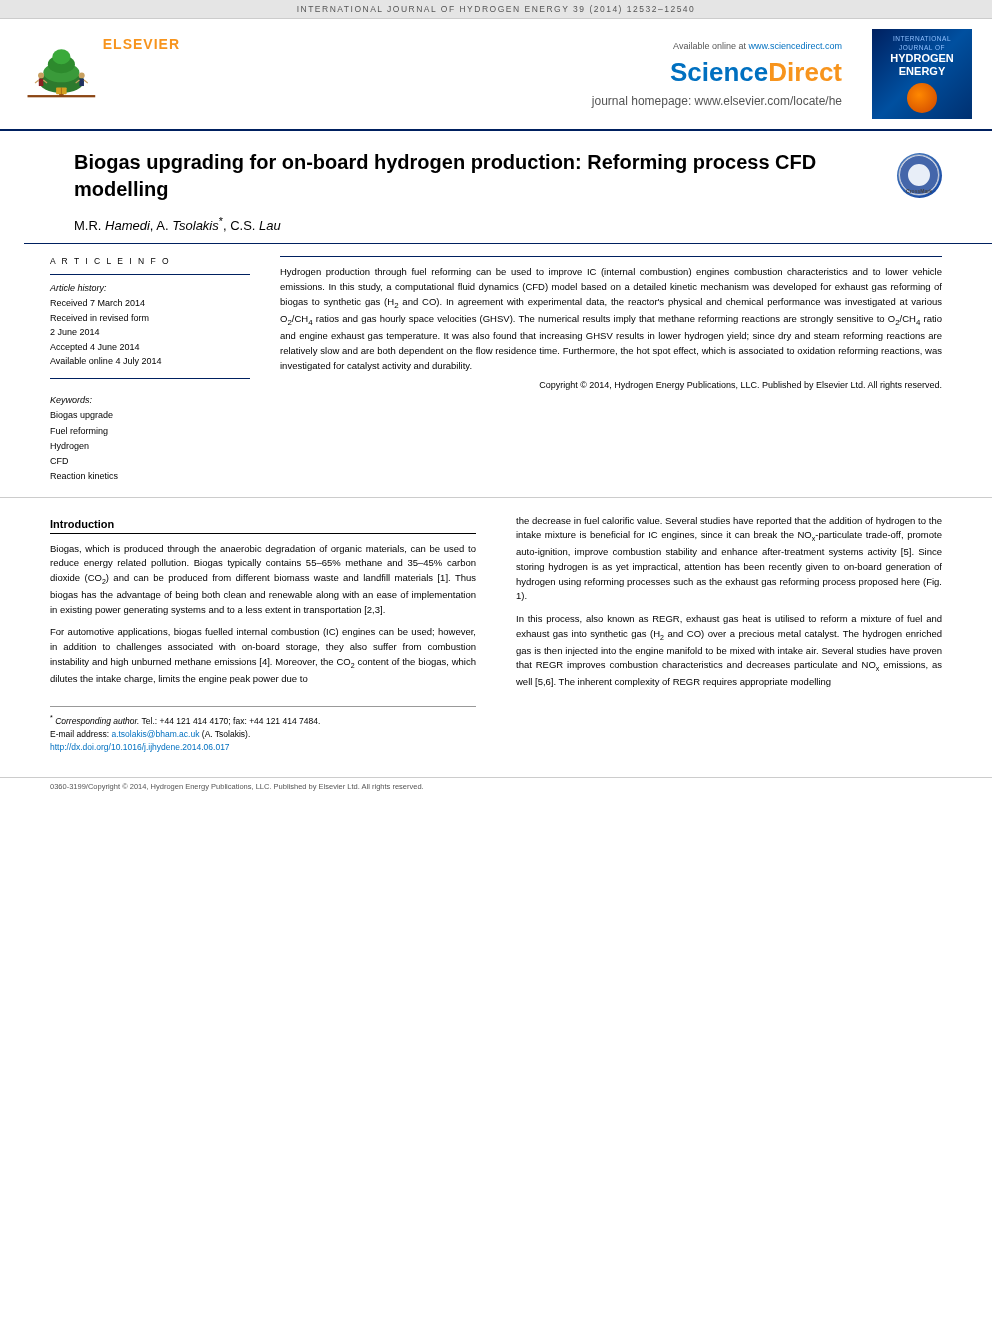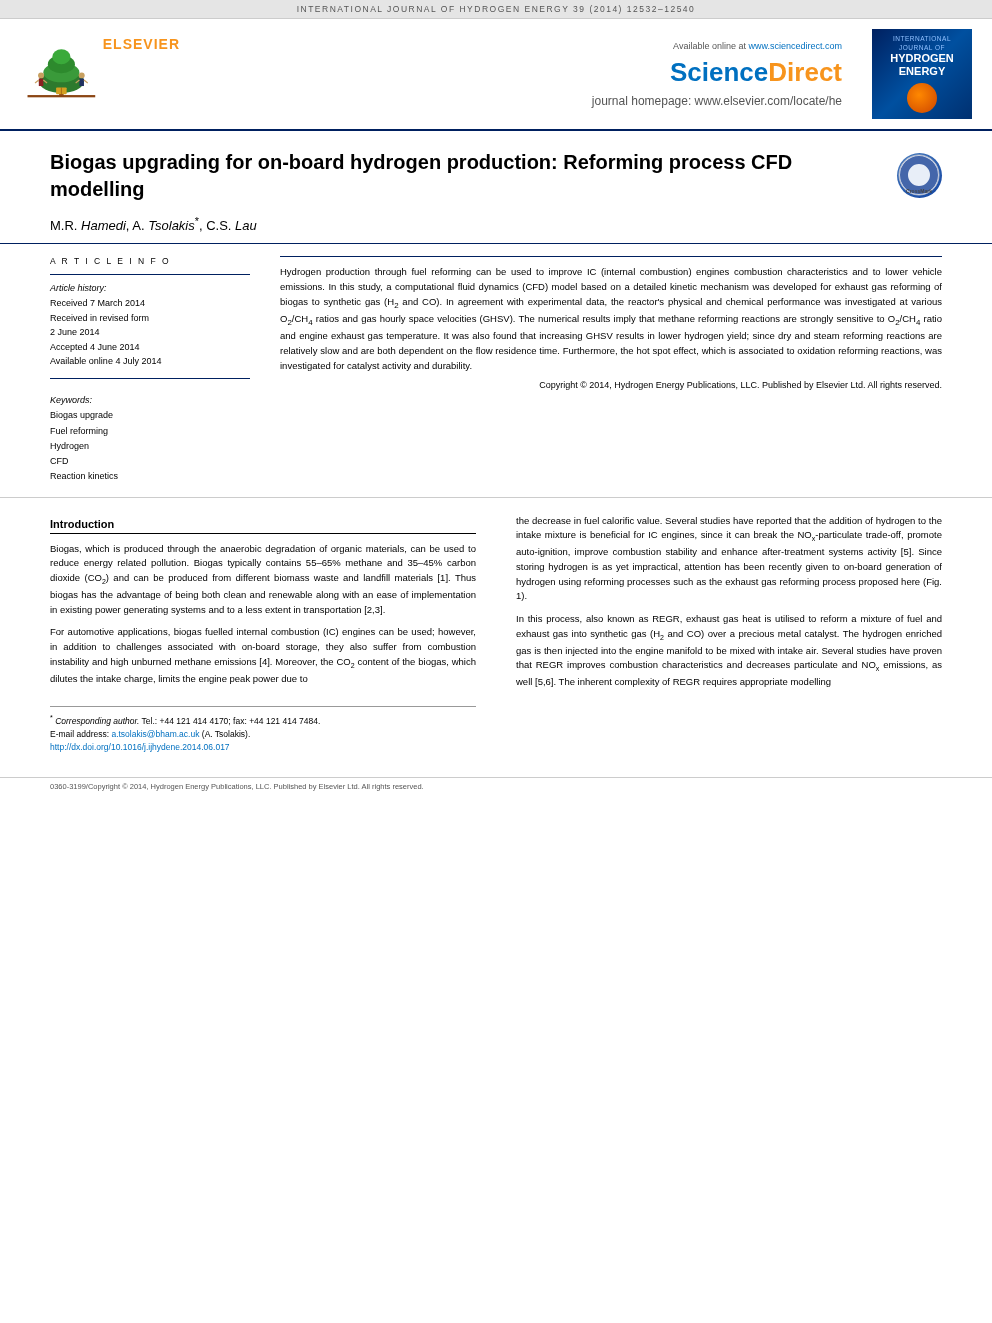--- a/index.html
+++ b/index.html
@@ -128,20 +128,21 @@
       height: 30px;
       border-radius: 50%;
       background: radial-gradient(circle at 40% 40%, #ff8800, #cc4400);
       margin-top: 4px;
     }
 
     
     .article-title-section {
       padding: 18px 50px 10px 50px;
       border-bottom: 1px solid #002060;
+      margin-left: 24px;
     }
     .article-title-row {
       display: flex;
       align-items: flex-start;
       justify-content: space-between;
     }
     .article-main-title {
       font-size: 20px;
       font-weight: bold;
       font-family: Arial, sans-serif;

